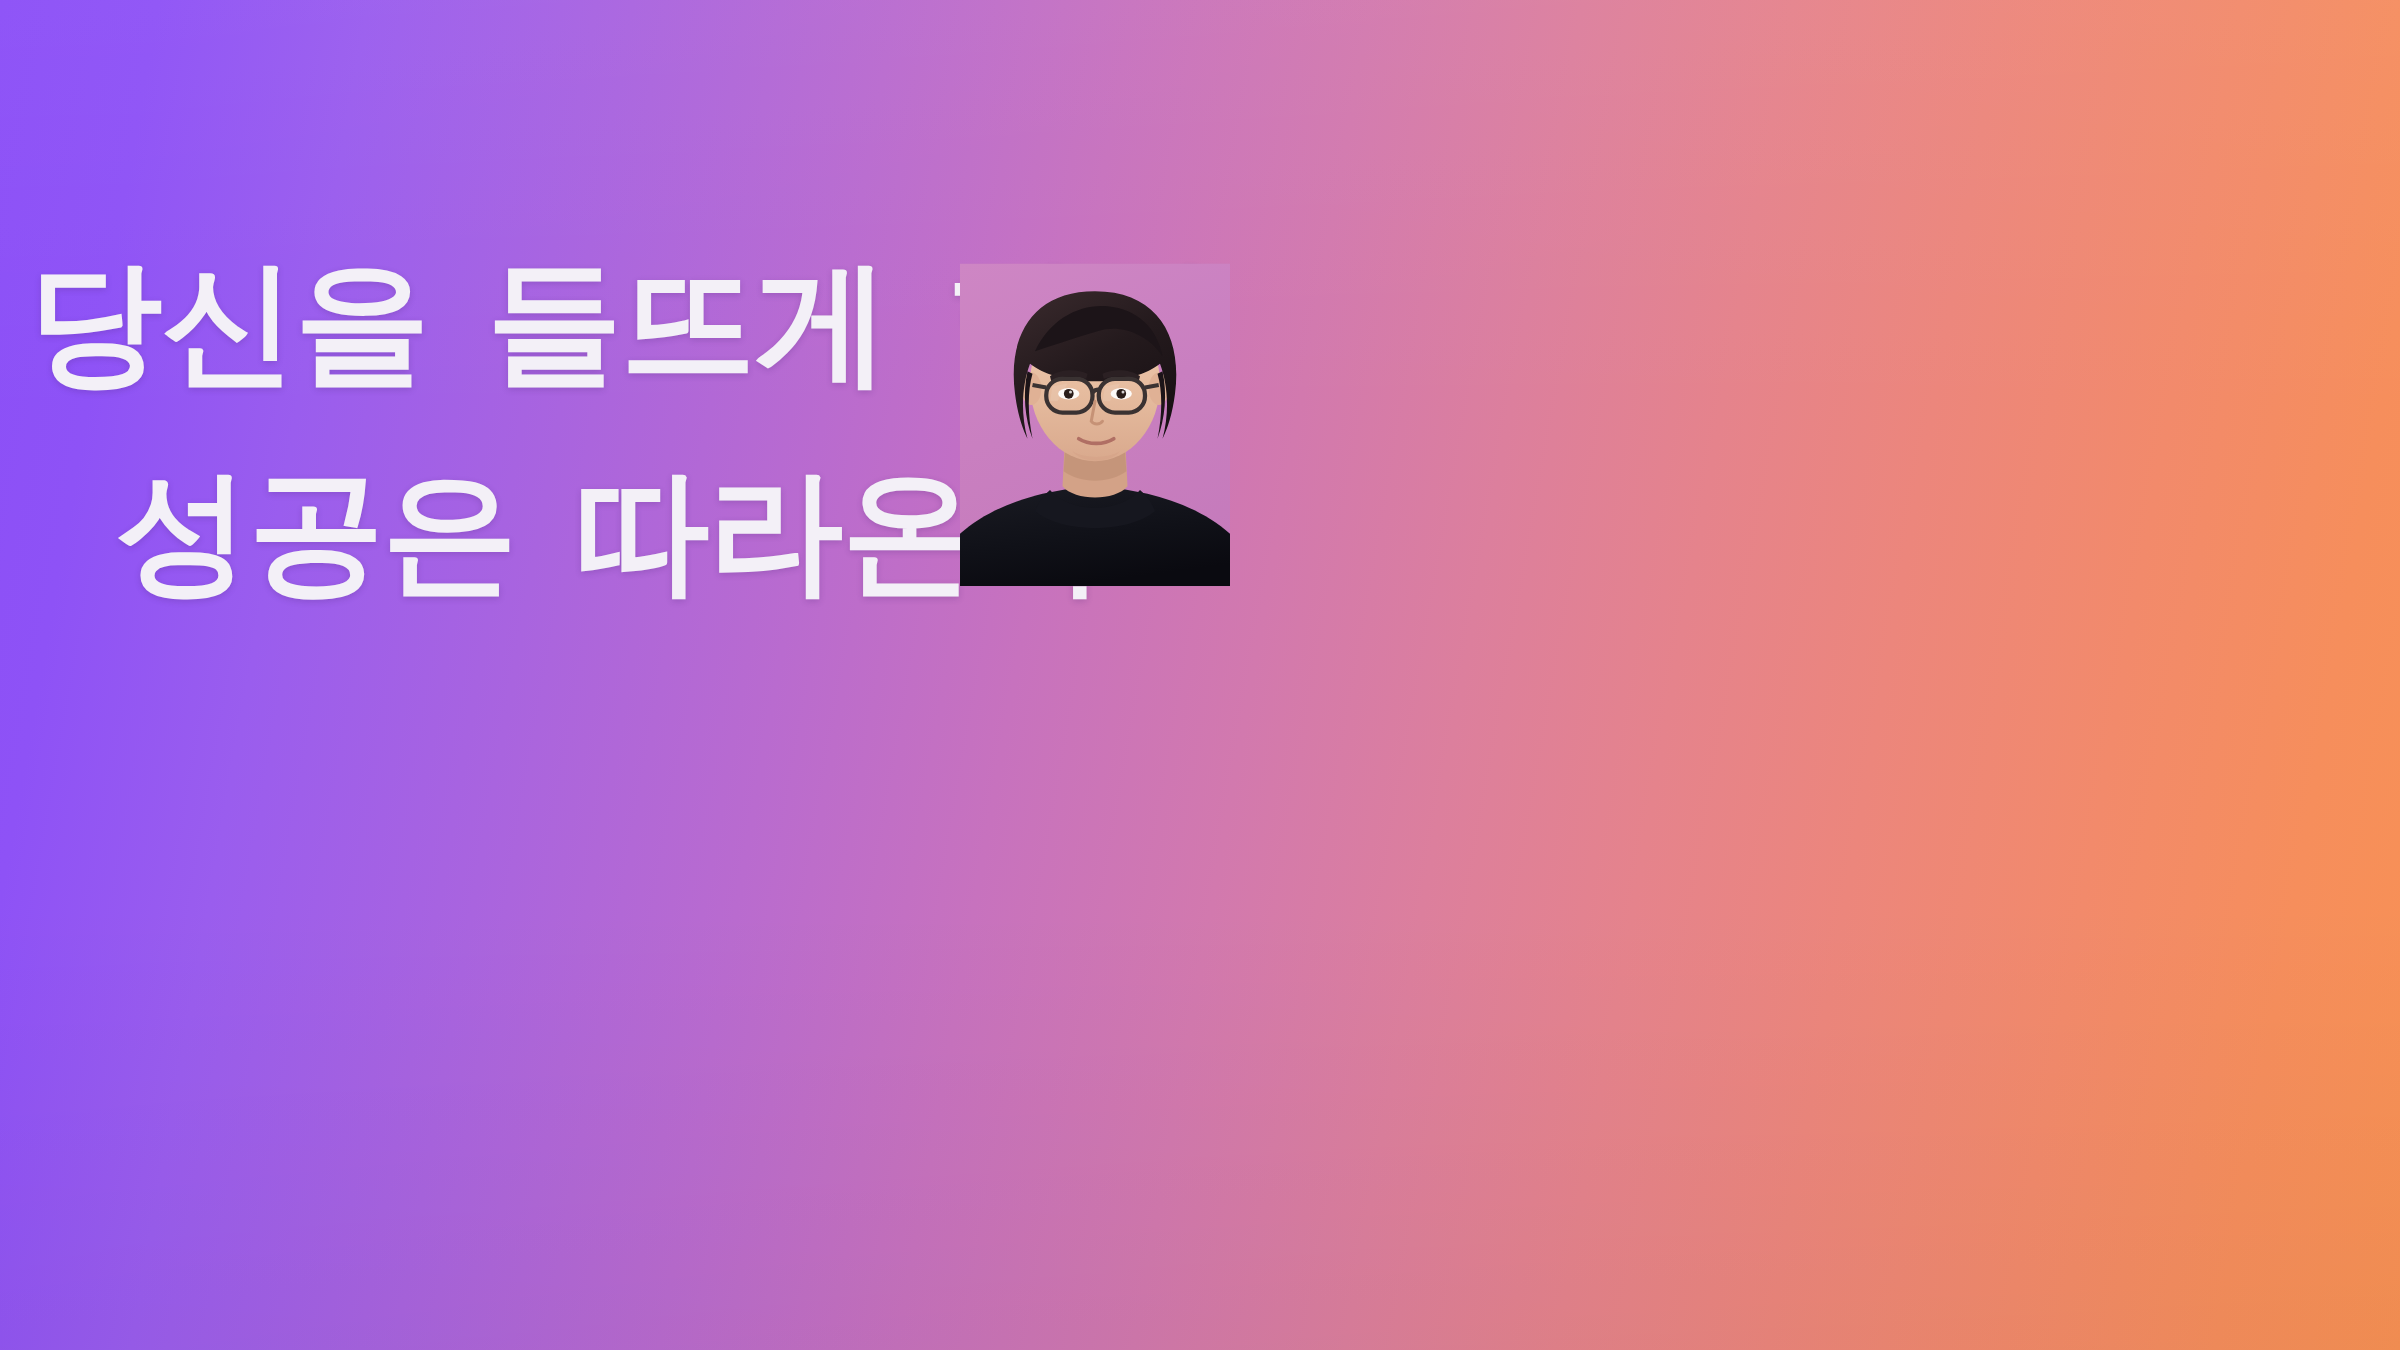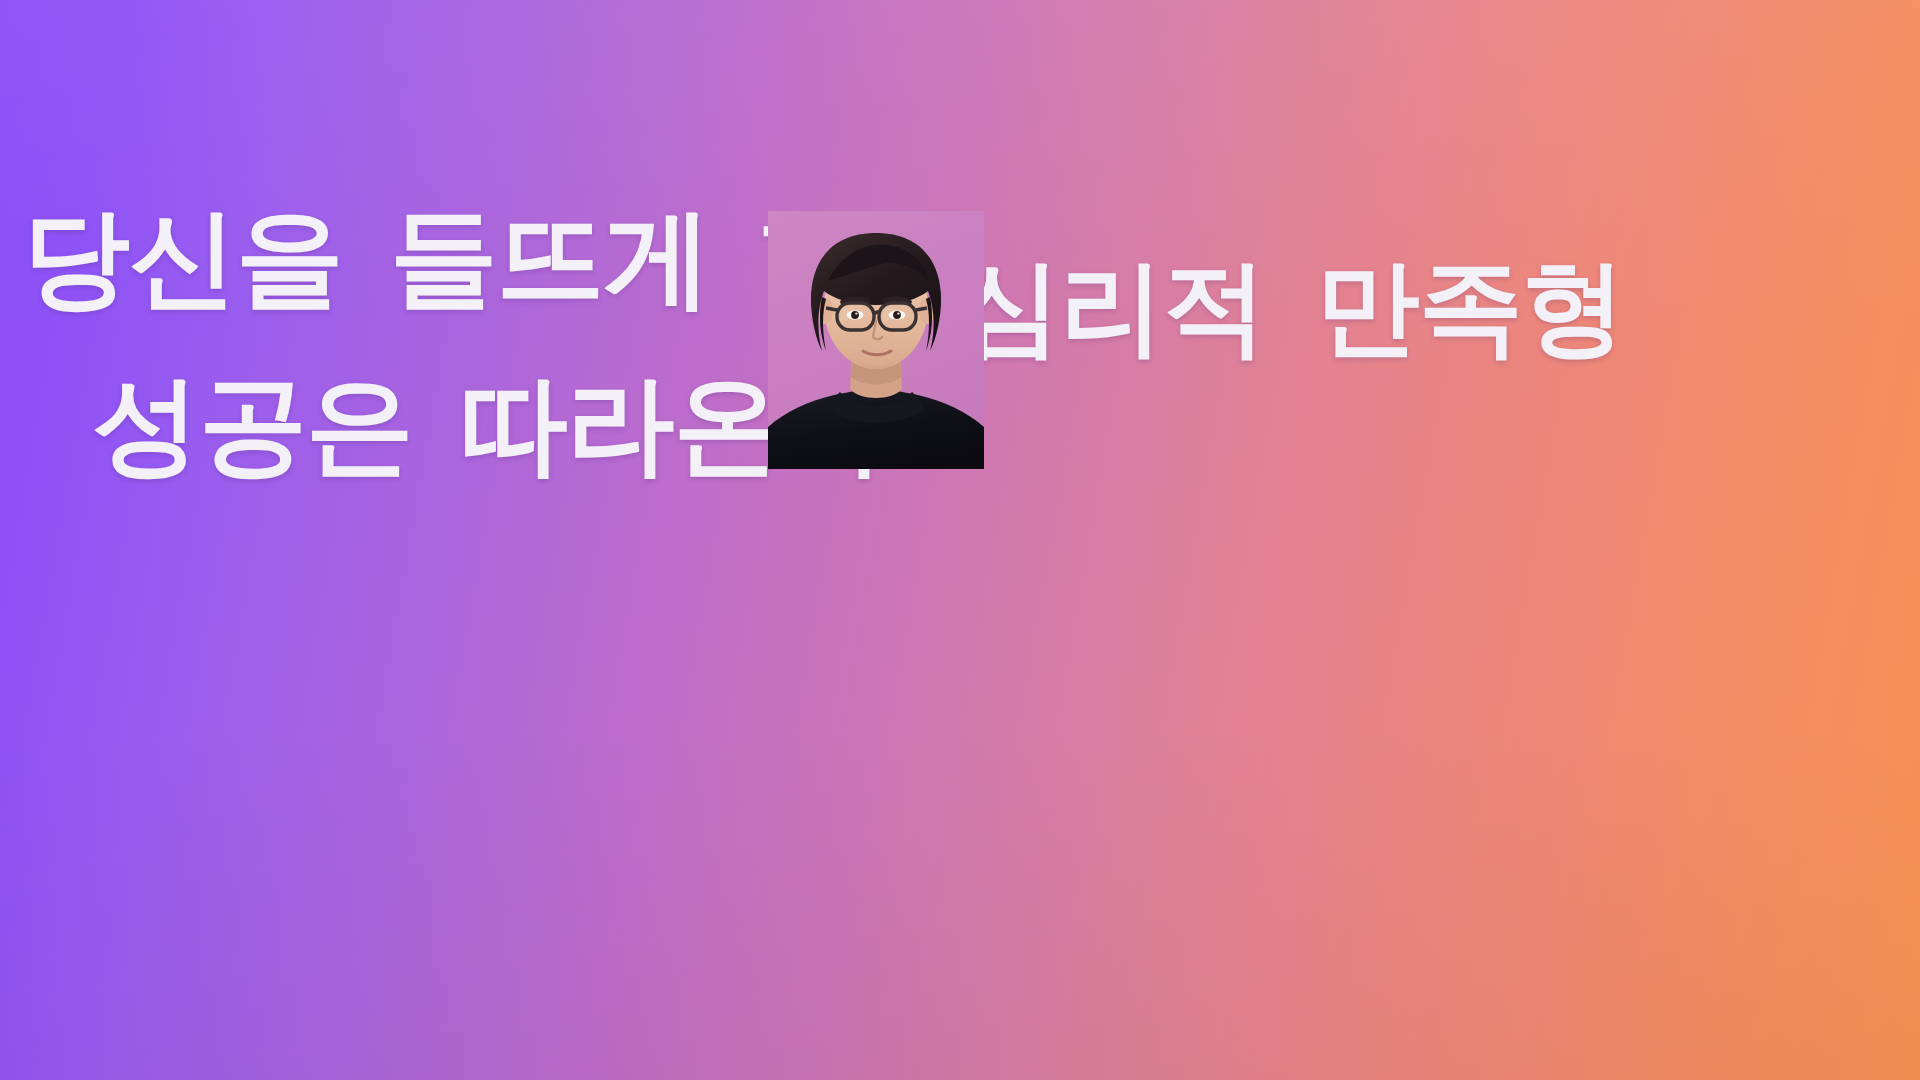--- a/index.html
+++ b/index.html
@@ -118,21 +118,20 @@
 
 <div id="stage">
 
   <div id="bg"></div>
   <div id="bg-shade"></div>
 
   <div class="headline" id="line1">당신을 들뜨게 할때</div>
 
   <div class="headline" id="line2">성공은 따라온다</div>
 
-  <div class="headline" id="line3">심리적 만족형</div>
 
   <div id="portrait">
     <div class="photo-bg"></div>
     <svg viewBox="0 0 216 258" xmlns="http://www.w3.org/2000/svg">
       <defs>
         <linearGradient id="skinG" x1="0" y1="0" x2="0" y2="1">
           <stop offset="0%" stop-color="#EFCBB2"></stop>
           <stop offset="55%" stop-color="#E6BC9F"></stop>
           <stop offset="100%" stop-color="#D9A98D"></stop>
         </linearGradient>

